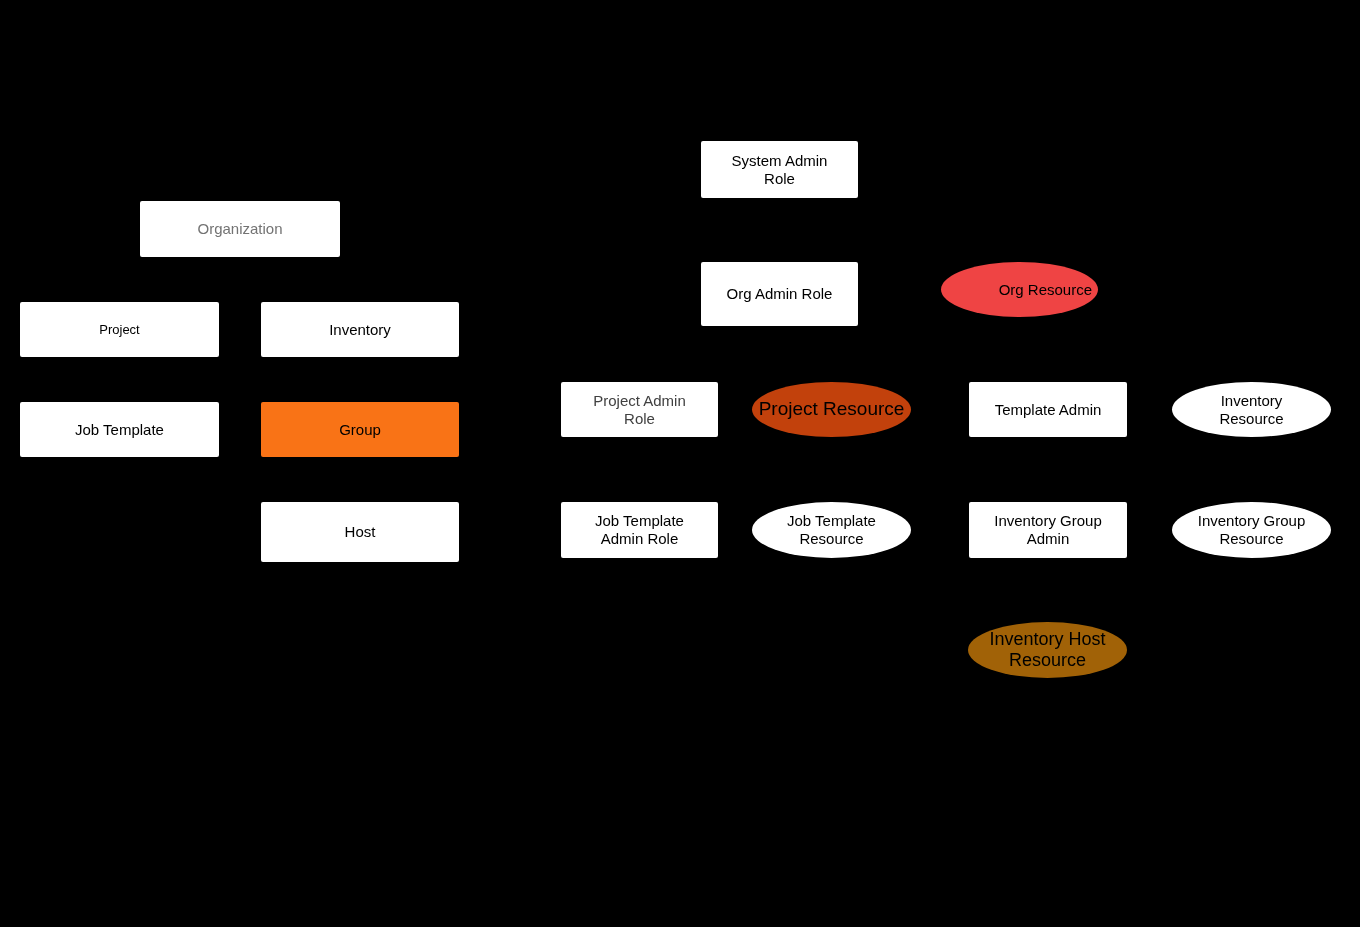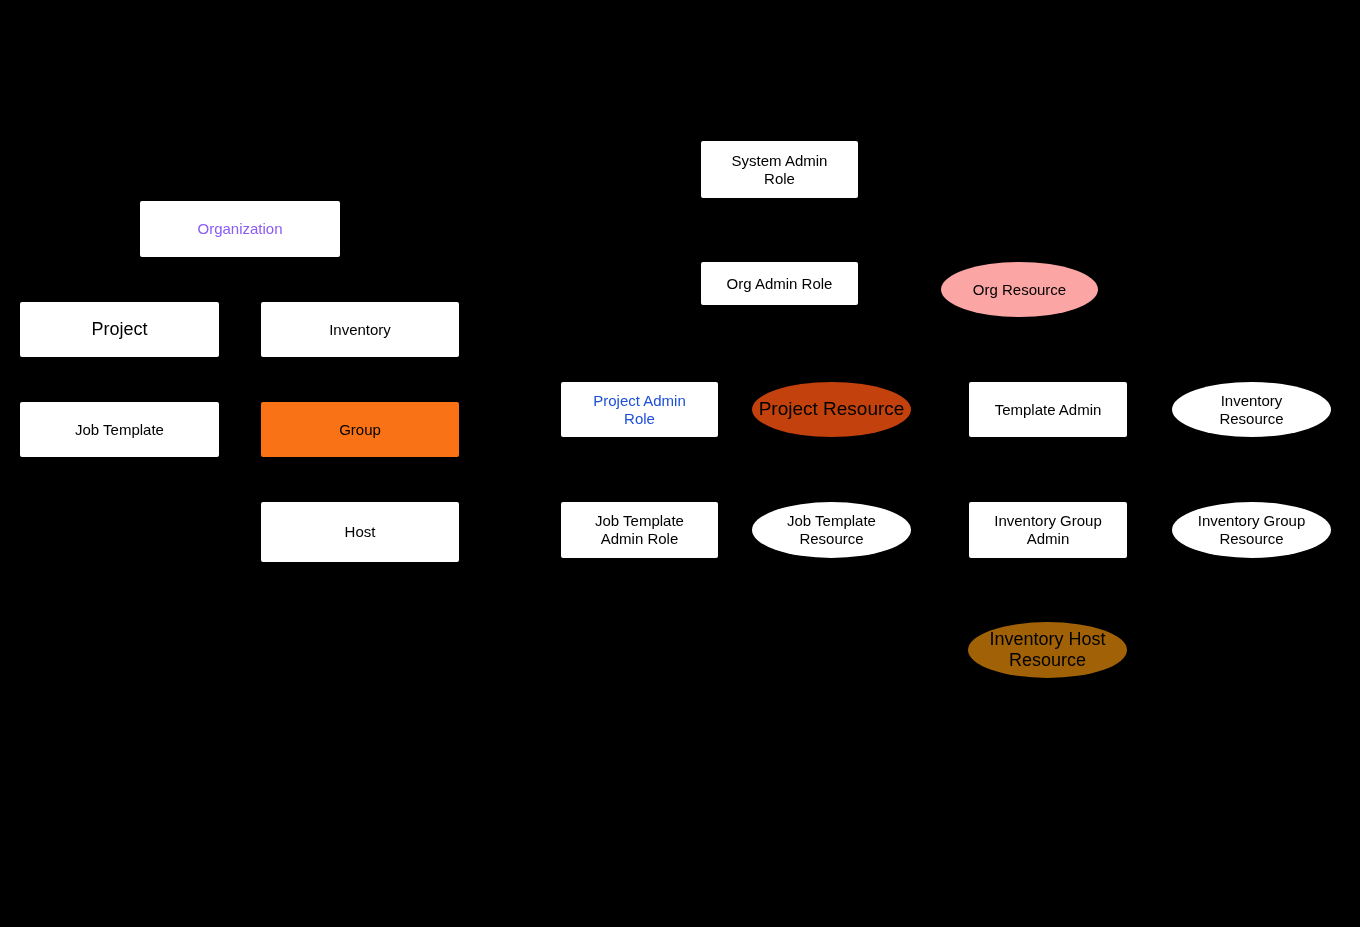--- a/index.html
+++ b/index.html
@@ -38,26 +38,26 @@
     display: block;
     width: 100%;
   }
 </style>
 </head>
 <body>
 
 <div id="canvas" style="background: rgb(0, 0, 0); border-radius: 16px;">
     <div class="node rect" style="left: 701px; top: 141px; width: 157px; height: 57px; font-size: 15px; background: rgb(255, 255, 255); color: rgb(0, 0, 0);"><span>System Admin
 Role</span></div>
-    <div class="node rect" style="left: 140px; top: 201px; width: 200px; height: 56px; font-size: 15px; background: rgb(255, 255, 255); color: #8b5cf6;"><span>Organization</span></div>
-    <div class="node rect" style="left: 701px; top: 262px; width: 157px; height: 43px; font-size: 15px; background: rgb(255, 255, 255); color: rgb(0, 0, 0);"><span>Org Admin Role</span></div>
-    <div class="node oval" style="left: 941px; top: 262px; width: 157px; height: 55px; font-size: 15px; background: #fca5a5; color: rgb(0, 0, 0);"><span>Org Resource</span></div>
-    <div class="node rect" style="left: 20px; top: 302px; width: 199px; height: 55px; font-size: 18px; background: rgb(255, 255, 255); color: rgb(0, 0, 0);"><span>Project</span></div>
+    <div class="node rect" style="left: 140px; top: 201px; width: 200px; height: 56px; font-size: 15px; background: rgb(255, 255, 255); color: #737373;"><span>Organization</span></div>
+    <div class="node rect" style="left: 701px; top: 262px; width: 157px; height: 64px; font-size: 15px; background: rgb(255, 255, 255); color: rgb(0, 0, 0);"><span>Org Admin Role</span></div>
+    <div class="node oval" style="left: 941px; top: 262px; width: 157px; height: 55px; font-size: 15px; background: #ef4444; color: rgb(0, 0, 0); text-align: right;"><span>Org Resource</span></div>
+    <div class="node rect" style="left: 20px; top: 302px; width: 199px; height: 55px; font-size: 13px; background: rgb(255, 255, 255); color: rgb(0, 0, 0);"><span>Project</span></div>
     <div class="node rect" style="left: 261px; top: 302px; width: 198px; height: 55px; font-size: 15px; background: rgb(255, 255, 255); color: rgb(0, 0, 0);"><span>Inventory</span></div>
-    <div class="node rect" style="left: 561px; top: 382px; width: 157px; height: 55px; font-size: 15px; background: rgb(255, 255, 255); color: #1d4ed8;"><span>Project Admin
+    <div class="node rect" style="left: 561px; top: 382px; width: 157px; height: 55px; font-size: 15px; background: rgb(255, 255, 255); color: #404040;"><span>Project Admin
 Role</span></div>
     <div class="node oval" style="left: 752px; top: 382px; width: 159px; height: 55px; font-size: 19px; background: #c2410c; color: rgb(0, 0, 0); align-items: center;"><span>Project Resource</span></div>
     <div class="node rect" style="left: 969px; top: 382px; width: 158px; height: 55px; font-size: 15px; background: rgb(255, 255, 255); color: rgb(0, 0, 0);"><span>Template Admin</span></div>
     <div class="node oval" style="left: 1172px; top: 382px; width: 159px; height: 55px; font-size: 15px; background: rgb(255, 255, 255); color: rgb(0, 0, 0);"><span>Inventory
 Resource</span></div>
     <div class="node rect" style="left: 20px; top: 402px; width: 199px; height: 55px; font-size: 15px; background: rgb(255, 255, 255); color: rgb(0, 0, 0);"><span>Job Template</span></div>
     <div class="node rect" style="left: 261px; top: 402px; width: 198px; height: 55px; font-size: 15px; background: #f97316; color: rgb(0, 0, 0);"><span>Group</span></div>
     <div class="node rect" style="left: 261px; top: 502px; width: 198px; height: 60px; font-size: 15px; background: rgb(255, 255, 255); color: rgb(0, 0, 0);"><span>Host</span></div>
     <div class="node rect" style="left: 561px; top: 502px; width: 157px; height: 56px; font-size: 15px; background: rgb(255, 255, 255); color: rgb(0, 0, 0);"><span>Job Template
 Admin Role</span></div>

